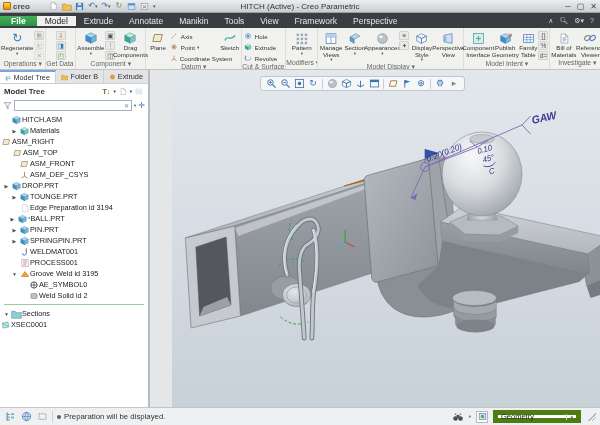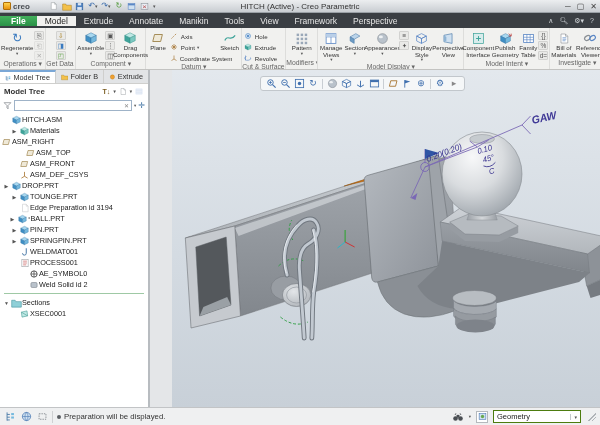--- a/index.html
+++ b/index.html
@@ -66,21 +66,21 @@
   .gt-sep { width:1px; height:10px; background:#c9ced3; margin:0 1px; }
   svg.scene { position:absolute; inset:0; width:100%; height:100%; }
 
   
   .statusbar { height:18px; background:#eff0f1; border-top:1px solid #c2c4c6; display:flex; align-items:center; gap:4px; padding:0 4px; font-size:7.8px; color:#333; }
   .sb-ic { width:12px; height:12px; display:flex; align-items:center; justify-content:center; }
   .sb-sep { width:1px; height:12px; background:#cfd1d3; }
   .sb-msg { display:flex; align-items:center; gap:3px; }
   .bullet { width:4px; height:4px; background:#5a5e62; border-radius:50%; }
   .sb-right { margin-left:auto; display:flex; align-items:center; gap:5px; }
-  .geo-select { width:88px; height:13px; border:1px solid #4d7c0f; background:#fff; display:flex; align-items:center; font-size:7.5px; padding:0 3px; color:#222; }
+  .geo-select { width:88px; height:13px; border:5px solid #4d7c0f; background:#fff; display:flex; align-items:center; font-size:7.5px; padding:0 3px; color:#222; }
   .geo-select .dd { margin-left:auto; border-left:1px solid #c5cace; padding-left:3px; font-size:5px; color:#555; }
   .grip { width:8px; height:8px; margin-left:2px; background:
     linear-gradient(135deg, transparent 50%, #b0b4b8 50%, #b0b4b8 58%, transparent 58%, transparent 70%, #b0b4b8 70%, #b0b4b8 78%, transparent 78%); }
   .hidden-defs { position:absolute; width:0; height:0; }
 </style>
 </head>
 <body>
 
 <svg class="hidden-defs">
   <defs>
@@ -582,21 +582,21 @@
             <span>Materials</span>
         </div>
         <div class="trow" style="padding-left:1px">
           <span class="ticon">
               <svg width="11" height="10" viewBox="0 0 16 16">
                 <use href="#planeS"></use>
               </svg>
             </span>
             <span>ASM_RIGHT</span>
         </div>
-        <div class="trow" style="padding-left:25px">
+        <div class="trow" style="padding-left:12px">
           <span class="ticon">
               <svg width="11" height="10" viewBox="0 0 16 16">
                 <use href="#planeS"></use>
               </svg>
             </span>
             <span>ASM_TOP</span>
         </div>
         <div class="trow" style="padding-left:19px">
           <span class="ticon">
               <svg width="11" height="10" viewBox="0 0 16 16">
@@ -676,20 +676,29 @@
             <span>WELDMAT001</span>
         </div>
         <div class="trow" style="padding-left:19px">
           <span class="ticon">
               <svg width="10" height="10" viewBox="0 0 16 16">
                 <rect x="3" y="2" width="10" height="12" fill="#fff" stroke="#8a8f94" stroke-width="0.8"></rect>
                 <path d="M5,5 h6 M5,8 h6 M5,11 h5" stroke="#c04848" stroke-width="1"></path>
               </svg>
             </span>
             <span>PROCESS001</span>
+        </div>
+        <div class="trow" style="padding-left:10px">
+          <span class="exp">▼</span>
+            <span class="ticon">
+              <svg width="10" height="10" viewBox="0 0 16 16">
+                <path d="M2,12 L8,4 L14,12 Z" fill="#f0a030" stroke="#b06f08" stroke-width="0.8"></path>
+              </svg>
+            </span>
+            <span>Groove Weld id 3195</span>
         </div>
         <div class="trow" style="padding-left:28px">
           <span class="ticon">
               <svg width="10" height="10" viewBox="0 0 16 16">
                 <circle cx="8" cy="8" r="5" fill="none" stroke="#444" stroke-width="1.4"></circle>
                 <path d="M8,3 V13 M3,8 H13" stroke="#444" stroke-width="1.2"></path>
               </svg>
             </span>
             <span>AE_SYMBOL0</span>
         </div>
@@ -704,21 +713,21 @@
         <div class="tsep"></div>
         <div class="trow" style="padding-left:2px">
           <span class="exp">▼</span>
             <span class="ticon">
               <svg width="11" height="10" viewBox="0 0 16 14">
                 <path d="M1,3 h5 l1,2 h8 v8 h-14 z" fill="#8fd0d8" stroke="#3a8e98" stroke-width="0.8"></path>
               </svg>
             </span>
             <span>Sections</span>
         </div>
-        <div class="trow" style="padding-left:19px">
+        <div class="trow" style="">
           <span class="ticon">
               <svg width="11" height="10" viewBox="0 0 16 16">
                 <polygon points="3,5 12,3 13,11 4,13" fill="#bfe8e4" stroke="#2e8e86" stroke-width="0.8"></polygon>
                 <path d="M3,5 L13,11" stroke="#2e8e86" stroke-width="0.8"></path>
               </svg>
             </span>
             <span>XSEC0001</span>
         </div>
       </div>
     </div>

